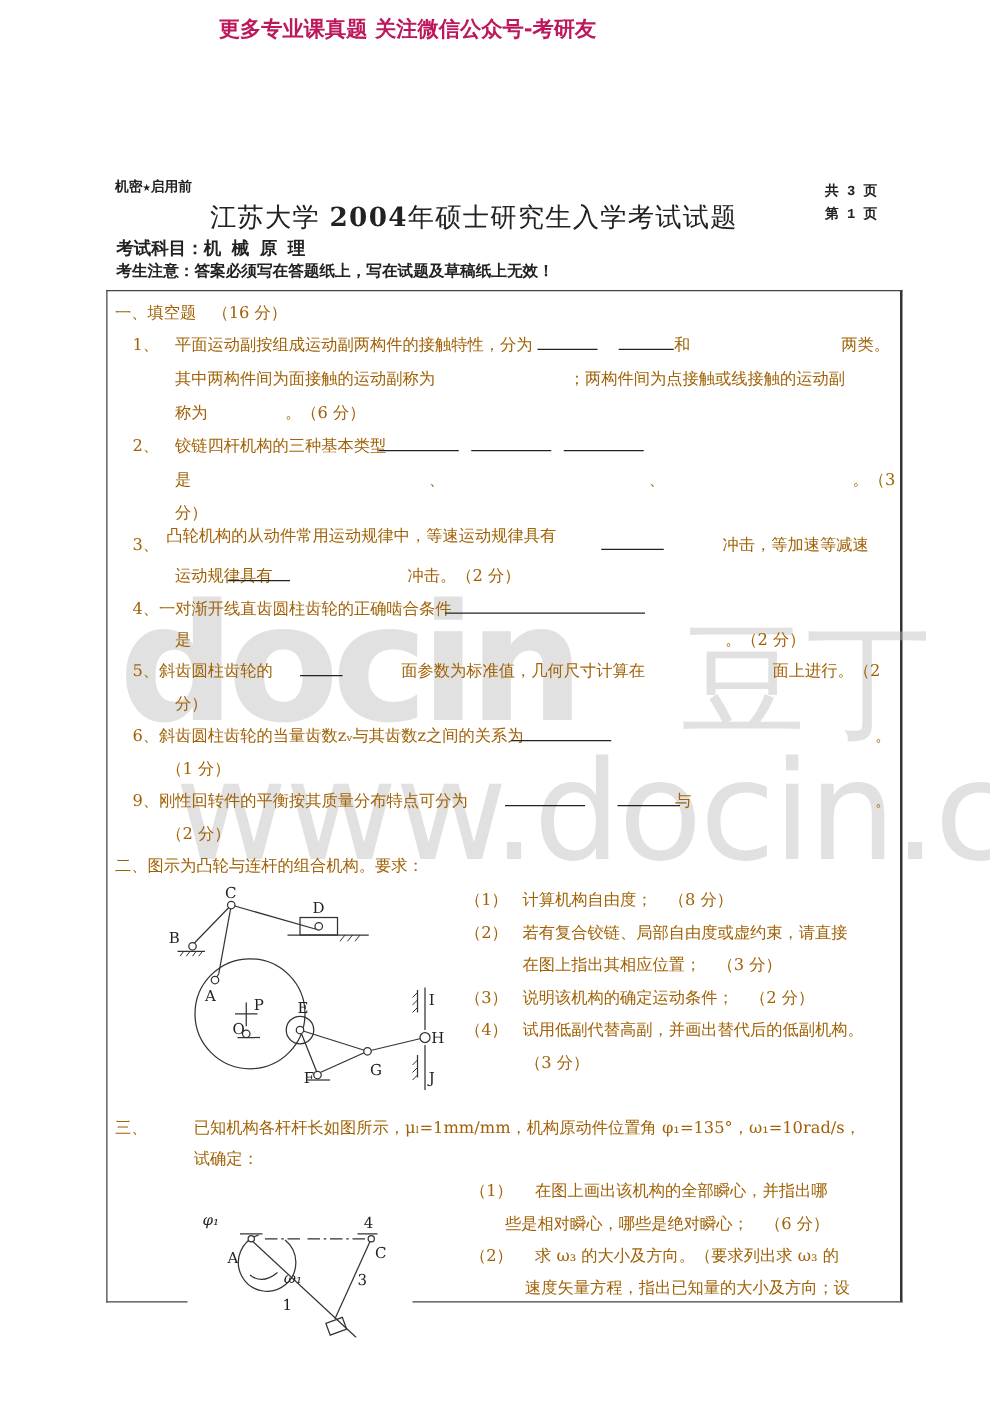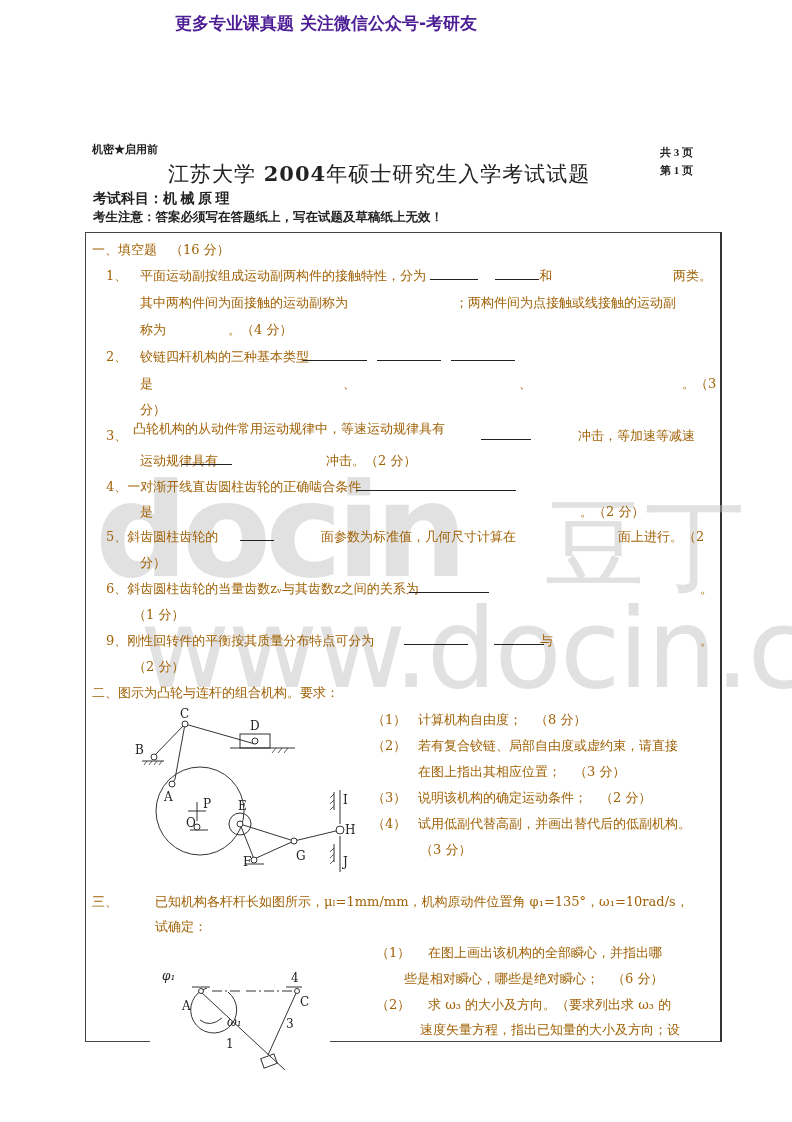--- a/index.html
+++ b/index.html
@@ -1,21 +1,21 @@
 <!DOCTYPE html>
 <html><head>
 <meta charset="utf-8">
 <style>
   html, body { margin:0; padding:0; background:#fff; }
   body { width:792px; height:1122px; position:relative; overflow:hidden;
          font-family:"DejaVu Serif", "Liberation Serif", serif; color:#222; }
   .abs { position:absolute; white-space:nowrap; }
-  .banner { left:0; width:652px; top:12px; text-align:center; color:#4c1d95;
+  .banner { left:0; width:652px; top:12px; text-align:center; color:#be185d;
             font-family:"DejaVu Sans", sans-serif; font-weight:bold; font-size:17px; }
-  .sans { font-family:Liberation Serif, serif; }
+  .sans { font-family:Liberation Mono, monospace; }
   .conf { left:92px; top:142px; font-size:11px; font-weight:bold; }
   .title { left:168px; top:160px; font-size:21px; letter-spacing:1px; }
   .title b { font-family:"DejaVu Serif", serif; font-weight:900; }
   .pages { left:648px; font-size:11px; font-weight:bold;margin-left:12px; }
   .subj { left:93px; top:190px; font-size:14px; font-weight:bold; }
   .note { left:93px; top:209px; font-size:12.5px; font-weight:bold; }
   .box { position:absolute; left:85px; top:232px; width:634px; height:808px;
          border:1.5px solid #444; border-right:2px solid #333; }
   .t { font-size:13px; color:#a16207; }
   .blank { display:inline-block; border-bottom:1px solid #222; height:12px; vertical-align:baseline; }
@@ -41,21 +41,21 @@
 <div class="wm" style="left:140px;top:585px;font-size:110px;letter-spacing:-2px;">www.docin.com</div>
 
 <div class="abs t" style="left:92px;top:241px">一、填空题　（16 分）</div>
 
 <div class="abs t" style="left:106px;top:267px">1、</div>
 <div class="abs t" style="left:140px;top:267px"><span>平面运动副按组成运动副两构件的接触特性，分为</span> <span class="blank" style="width:48px"></span>　 <span class="blank" style="width:44px"></span><span>和</span></div>
 <div class="abs t" style="left:673px;top:267px">两类。</div>
 <div class="abs t" style="left:140px;top:294px">其中两构件间为面接触的运动副称为</div>
 <div class="abs t" style="left:455px;top:294px">；两构件间为点接触或线接触的运动副</div>
 <div class="abs t" style="left:140px;top:321px">称为</div>
-<div class="abs t" style="left:228px;top:321px">。（4 分）</div>
+<div class="abs t" style="left:228px;top:321px">。（6 分）</div>
 
 <div class="abs t" style="left:106px;top:348px">2、</div>
 <div class="abs t" style="left:140px;top:348px">铰链四杆机构的三种基本类型</div>
 <div class="abs blank" style="left:303px;top:348px;width:64px"></div>
 <div class="abs blank" style="left:377px;top:348px;width:64px"></div>
 <div class="abs blank" style="left:451px;top:348px;width:64px"></div>
 <div class="abs t" style="left:140px;top:375px">是</div>
 <div class="abs t" style="left:343px;top:375px">、</div>
 <div class="abs t" style="left:519px;top:375px">、</div>
 <div class="abs t" style="left:682px;top:375px">。（3</div>

